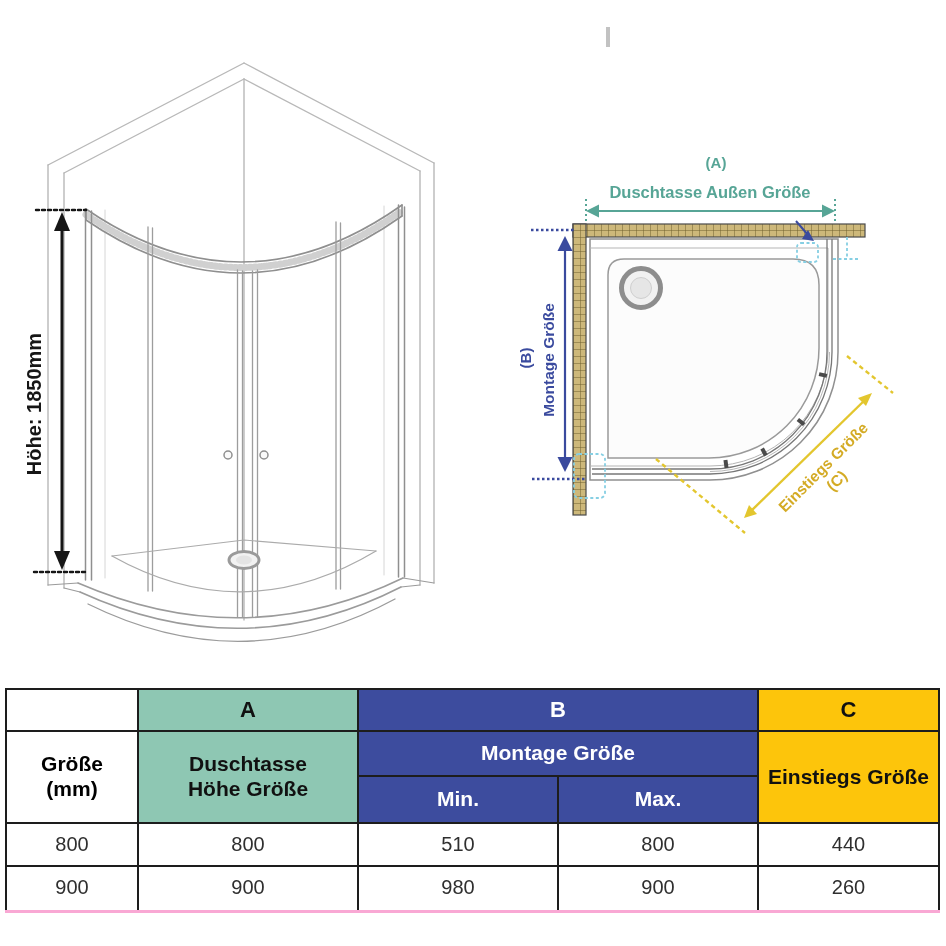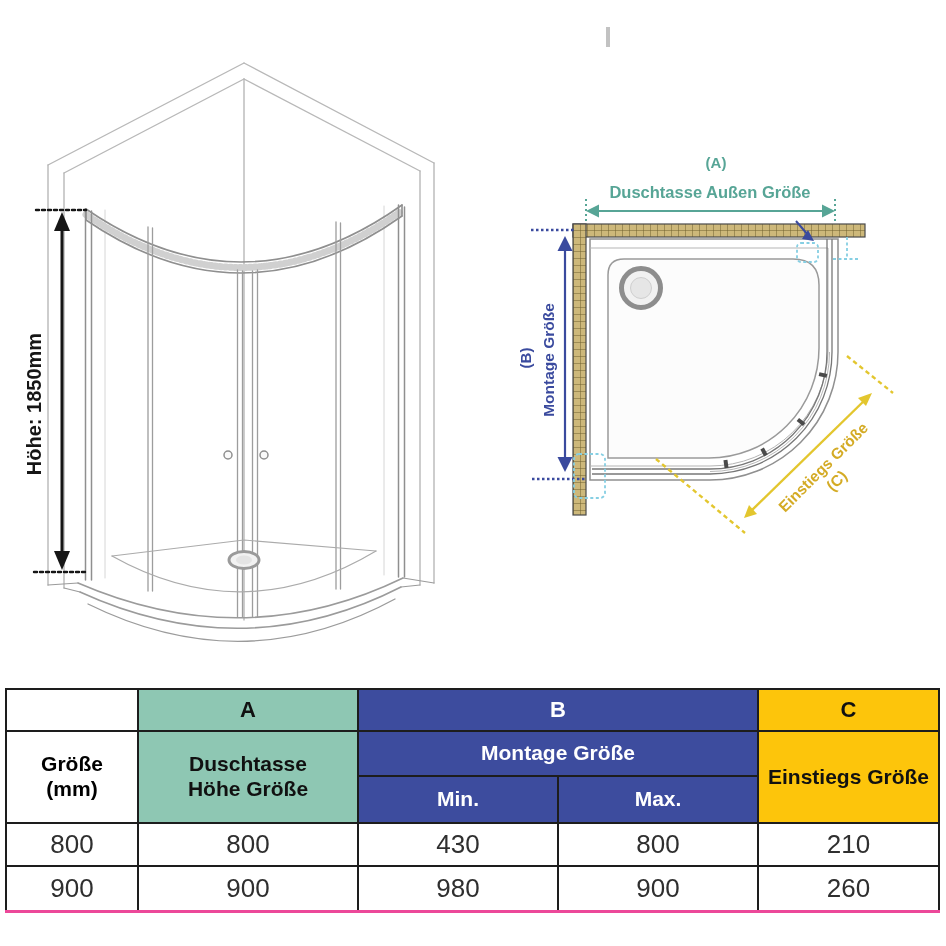--- a/index.html
+++ b/index.html
@@ -21,22 +21,22 @@
   table.spec{border-collapse:collapse;table-layout:fixed;width:933px;
              font-family:"Liberation Sans",sans-serif;}
   table.spec td{border:2px solid #1d1d1d;text-align:center;vertical-align:middle;
                 padding:0;line-height:1.18;}
   td.c-white{background:#ffffff;}
   td.c-teal{background:var(--table_teal);color:#111;}
   td.c-blue{background:var(--table_blue);color:#ffffff;}
   td.c-yellow{background:var(--table_yellow);color:#111;}
   .hletter{font-size:22px;font-weight:bold;}
   .hlabel{font-size:21px;font-weight:bold;}
-  .dval{font-size:26px;font-weight:normal;color:#2f2f2f;background:#fff;}
-  tr.lastrow td{border-bottom:3px solid #ec4899;}
+  .dval{font-size:20px;font-weight:normal;color:#2f2f2f;background:#fff;}
+  tr.lastrow td{border-bottom:3px solid #f9a8d4;}
 </style>
 </head>
 <body>
 
 <div id="stage">
 
   <div class="abs" style="left:606px;top:27px;width:4px;height:20px;background:#c2c2c2;"></div>
 
   <svg class="abs" style="left:25px;top:55px;" width="450" height="620" viewBox="25 55 450 620">
     <g fill="none" stroke-linecap="round">
@@ -219,23 +219,23 @@
       <td class="c-blue hlabel" colspan="2">Montage Größe</td>
       <td class="c-yellow hlabel" rowspan="2">Einstiegs Größe</td>
     </tr>
     <tr style="height:47px">
       <td class="c-blue hlabel">Min.</td>
       <td class="c-blue hlabel">Max.</td>
     </tr>
     <tr style="height:43px">
       <td class="dval">800</td>
       <td class="dval">800</td>
-      <td class="dval">430</td>
+      <td class="dval">510</td>
       <td class="dval">800</td>
-      <td class="dval">210</td>
+      <td class="dval">440</td>
     </tr>
     <tr style="height:45px" class="lastrow">
       <td class="dval">900</td>
       <td class="dval">900</td>
       <td class="dval">980</td>
       <td class="dval">900</td>
       <td class="dval">260</td>
     </tr>
   </tbody>
     </table>

